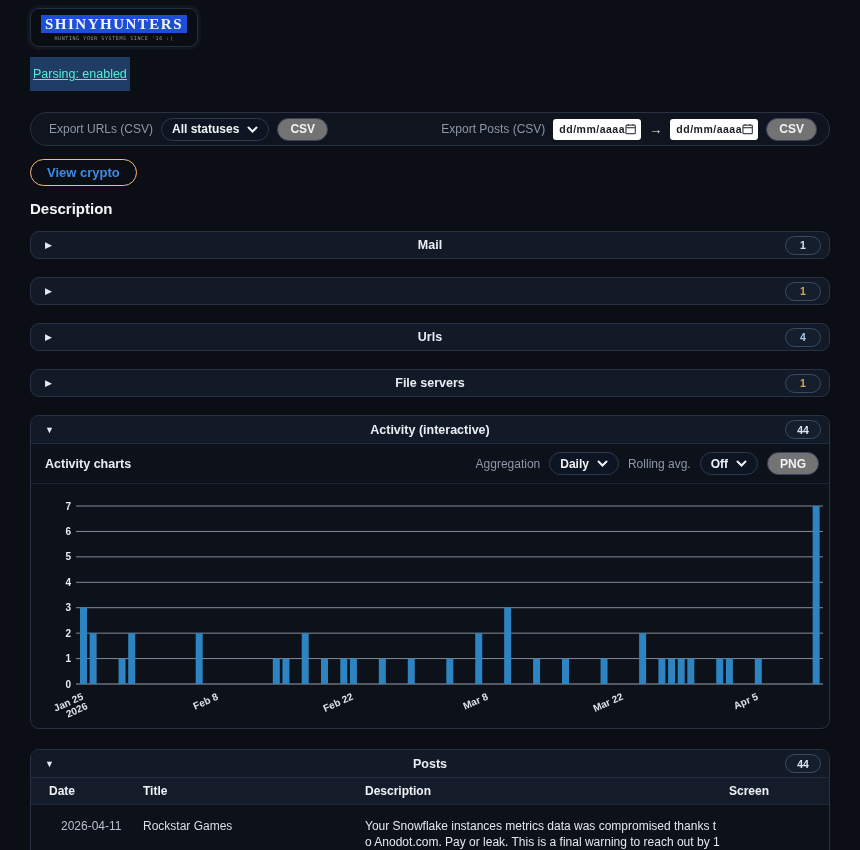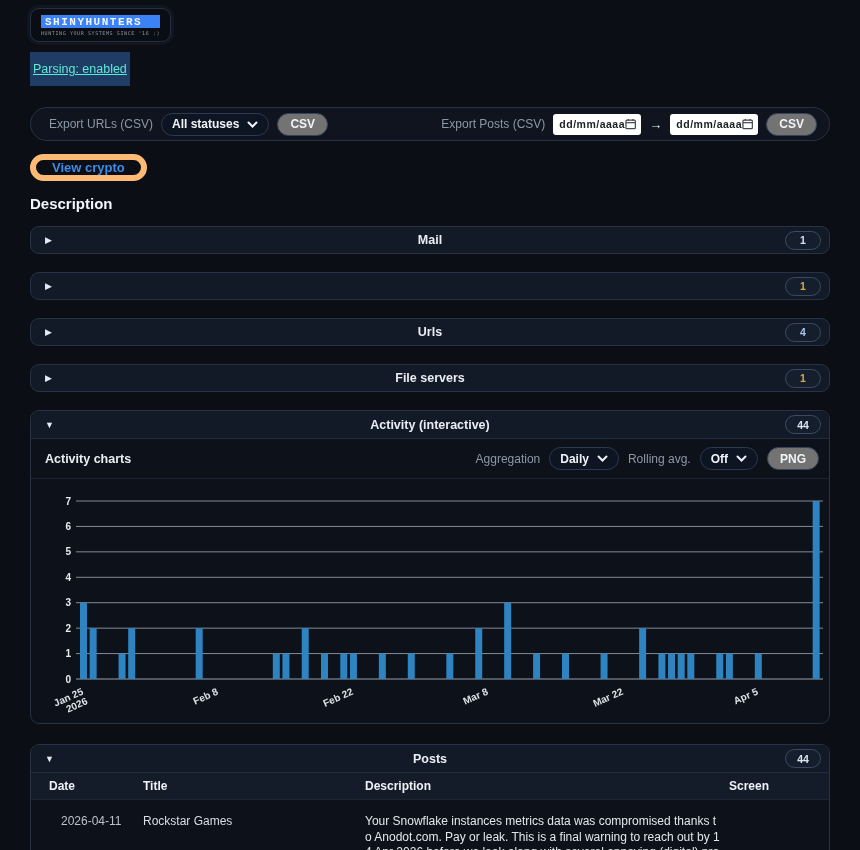--- a/index.html
+++ b/index.html
@@ -10,22 +10,22 @@
     color:#e7ecf2;
   }
   .page { width:860px; height:850px; padding:8px 30px 0 30px; overflow:hidden; }
 
   
   .logo-box{
     display:inline-block; background:#0a0d13; border:1px solid #262f3f;
     border-radius:9px; padding:6px 10px 5px 10px; box-shadow:0 0 0 3px #10151f;
   }
   .logo-title{
-    font-family:Liberation Mono, monospace; font-weight:bold; font-size:11px;
-    letter-spacing:1.5px; color:#f2f5f8; background:#3b82f6; padding:1px 4px 0 4px;
+    font-family:Liberation Serif, serif; font-weight:bold; font-size:15px;
+    letter-spacing:1.5px; color:#f2f5f8; background:#1d4ed8; padding:1px 4px 0 4px;
   }
   .logo-sub{
     font-family:"DejaVu Sans Mono", monospace; font-size:5px; letter-spacing:.6px;
     color:#8d96a5; text-align:center; margin-top:2px; white-space:nowrap;
   }
 
   .parsing{
     display:inline-block; margin-top:10px; font-size:12.5px; color:#5eead4;
     background:#1e3c64; padding:10px 3px;text-decoration:underline;
   }
@@ -50,21 +50,21 @@
   }
   .date-input{
     background:#ffffff; border-radius:3px; height:21px; width:88px;
     display:flex; align-items:center; justify-content:space-between;
     padding:0 5px 0 6px; color:#1a1d22; font-size:10.5px; font-weight:bold;
     letter-spacing:.5px; cursor:text;
   }
   .arrow-glyph{ color:#e7ecf2; font-size:13px; }
 
   .crypto-btn{
-    margin-top:13px; background:transparent; border:6px solid #fdba74;
+    margin-top:13px; background:transparent; border:1px solid #fdba74;
     border-radius:14px; height:27px; padding:0 16px; font-size:13px; font-weight:bold;
     color:#3d8be8; font-family:"Liberation Sans", sans-serif; cursor:pointer; display:block;
   }
 
   .desc-heading{ margin-top:14px; font-size:15px; font-weight:bold; color:#f2f5f9; }
 
   
   .sections{ margin-top:14px; }
   .section-bar{
     height:28px; background:#131a27; border:1px solid #283244; border-radius:9px;

